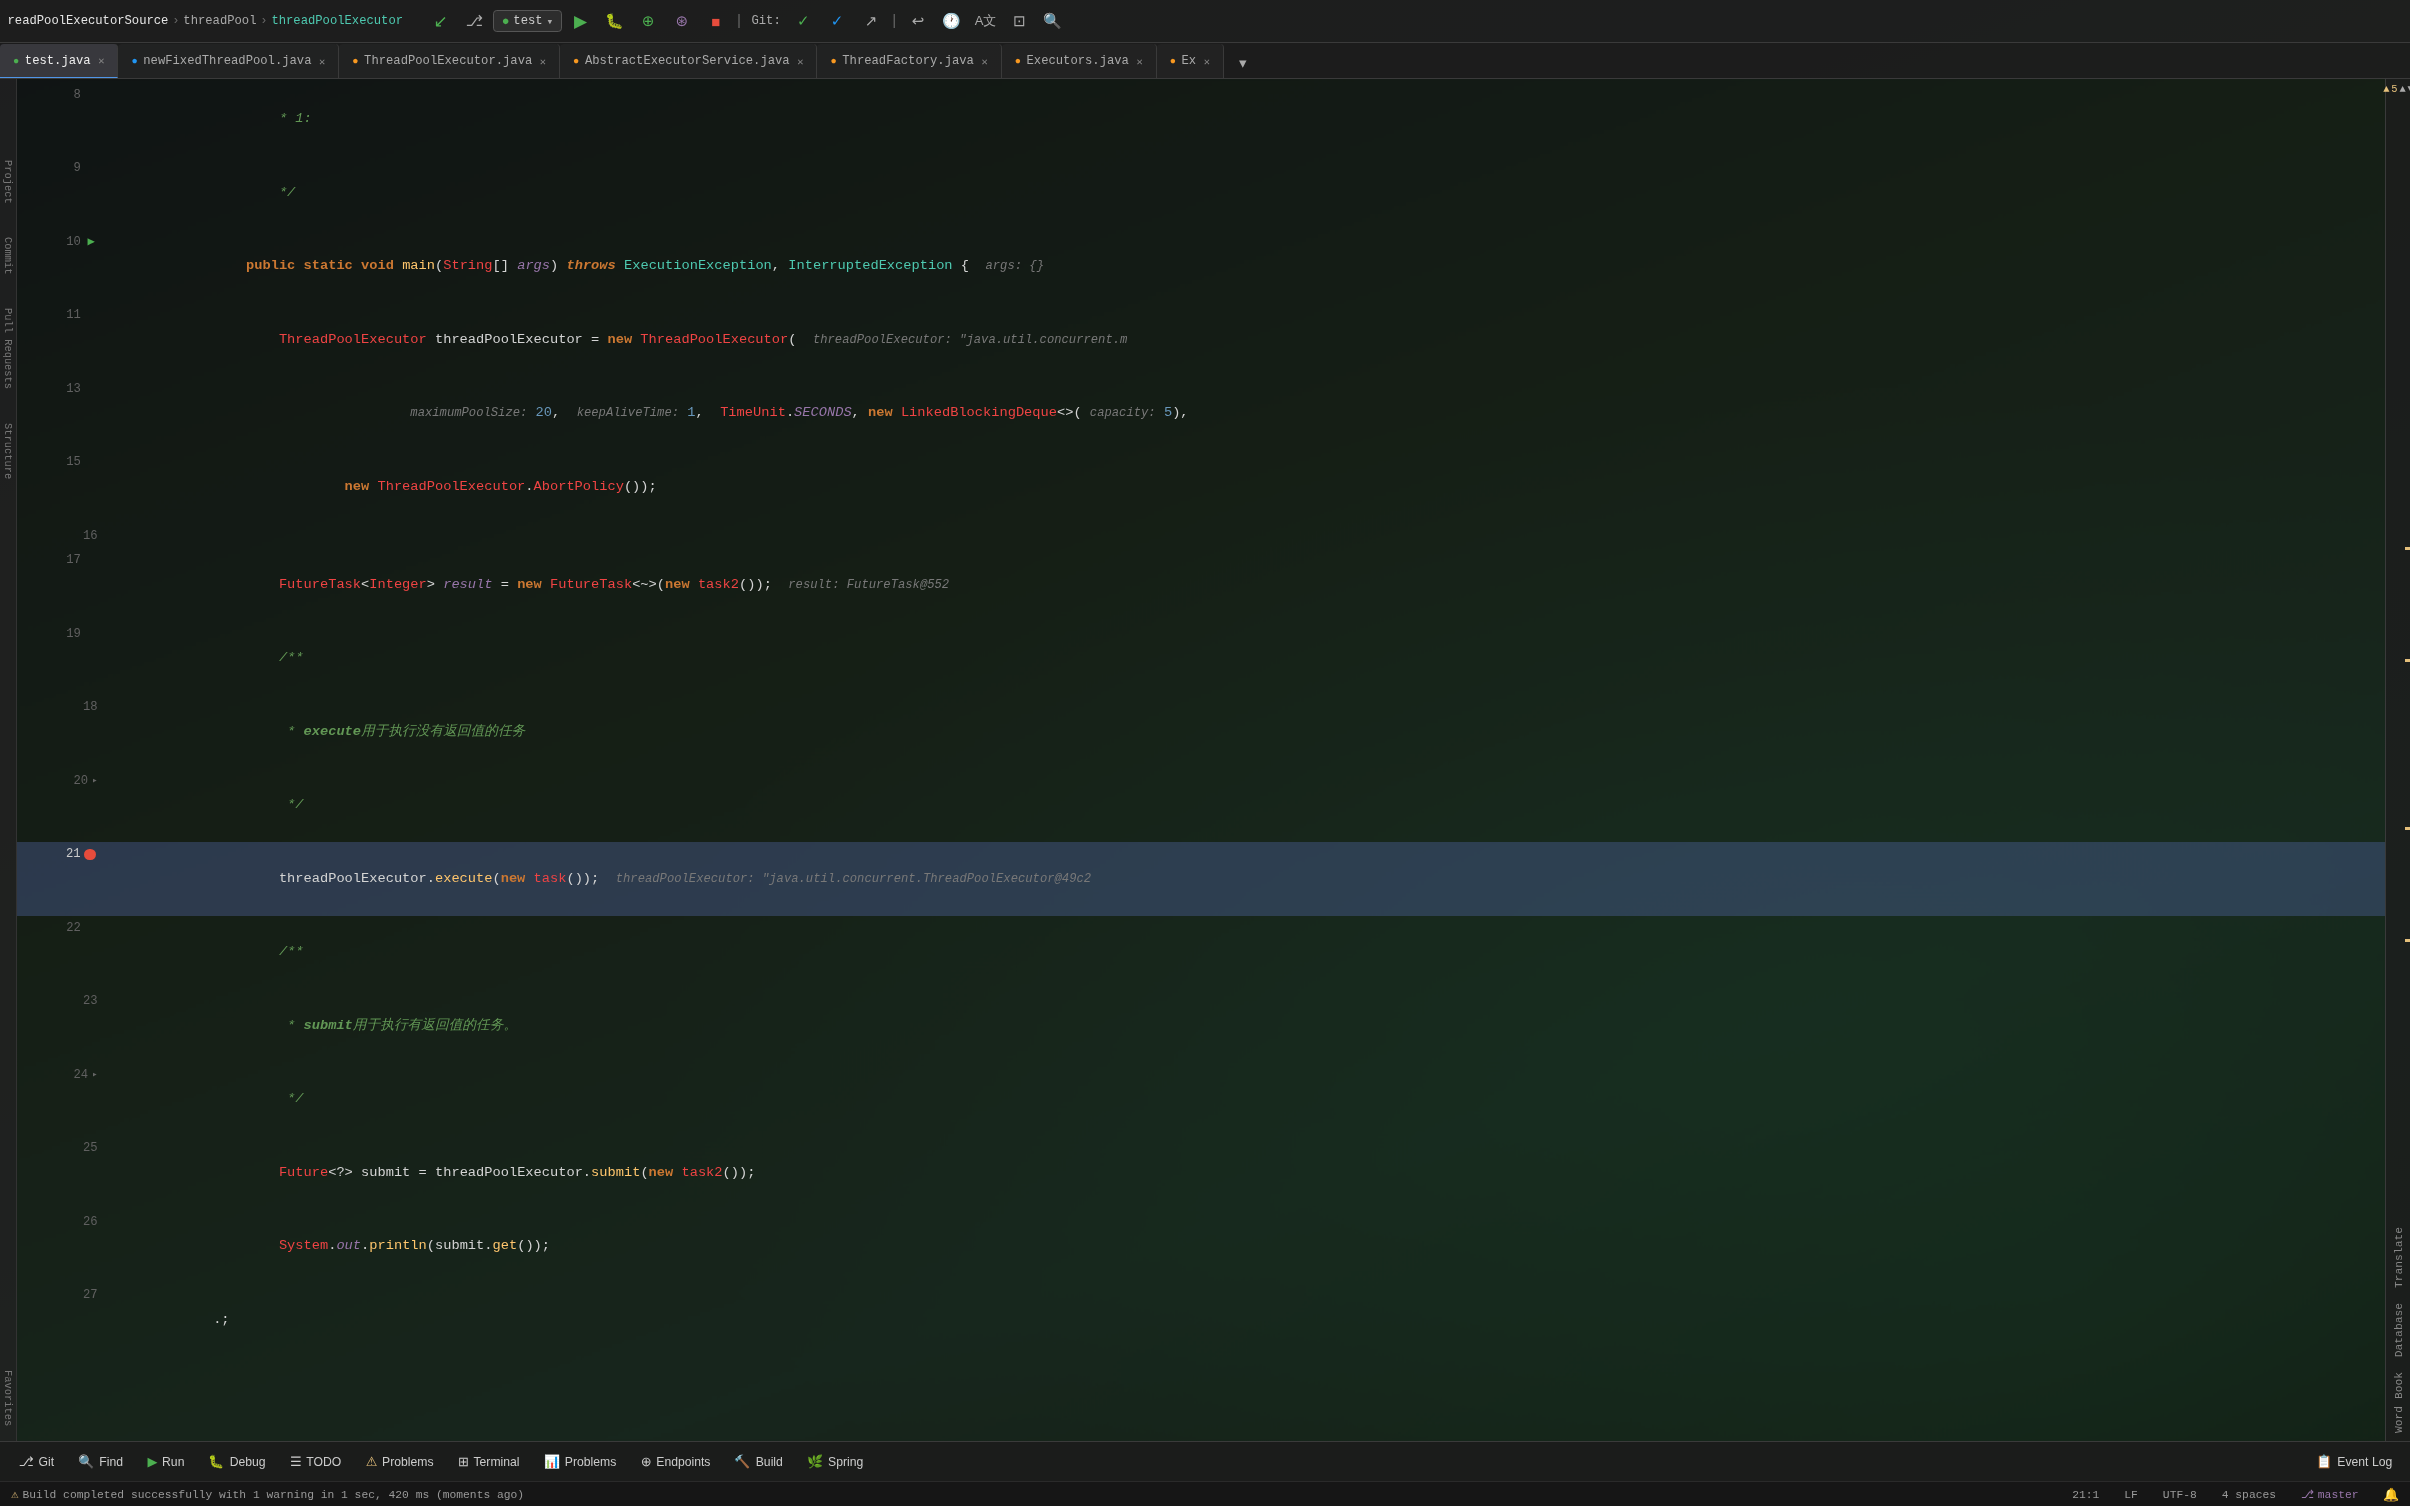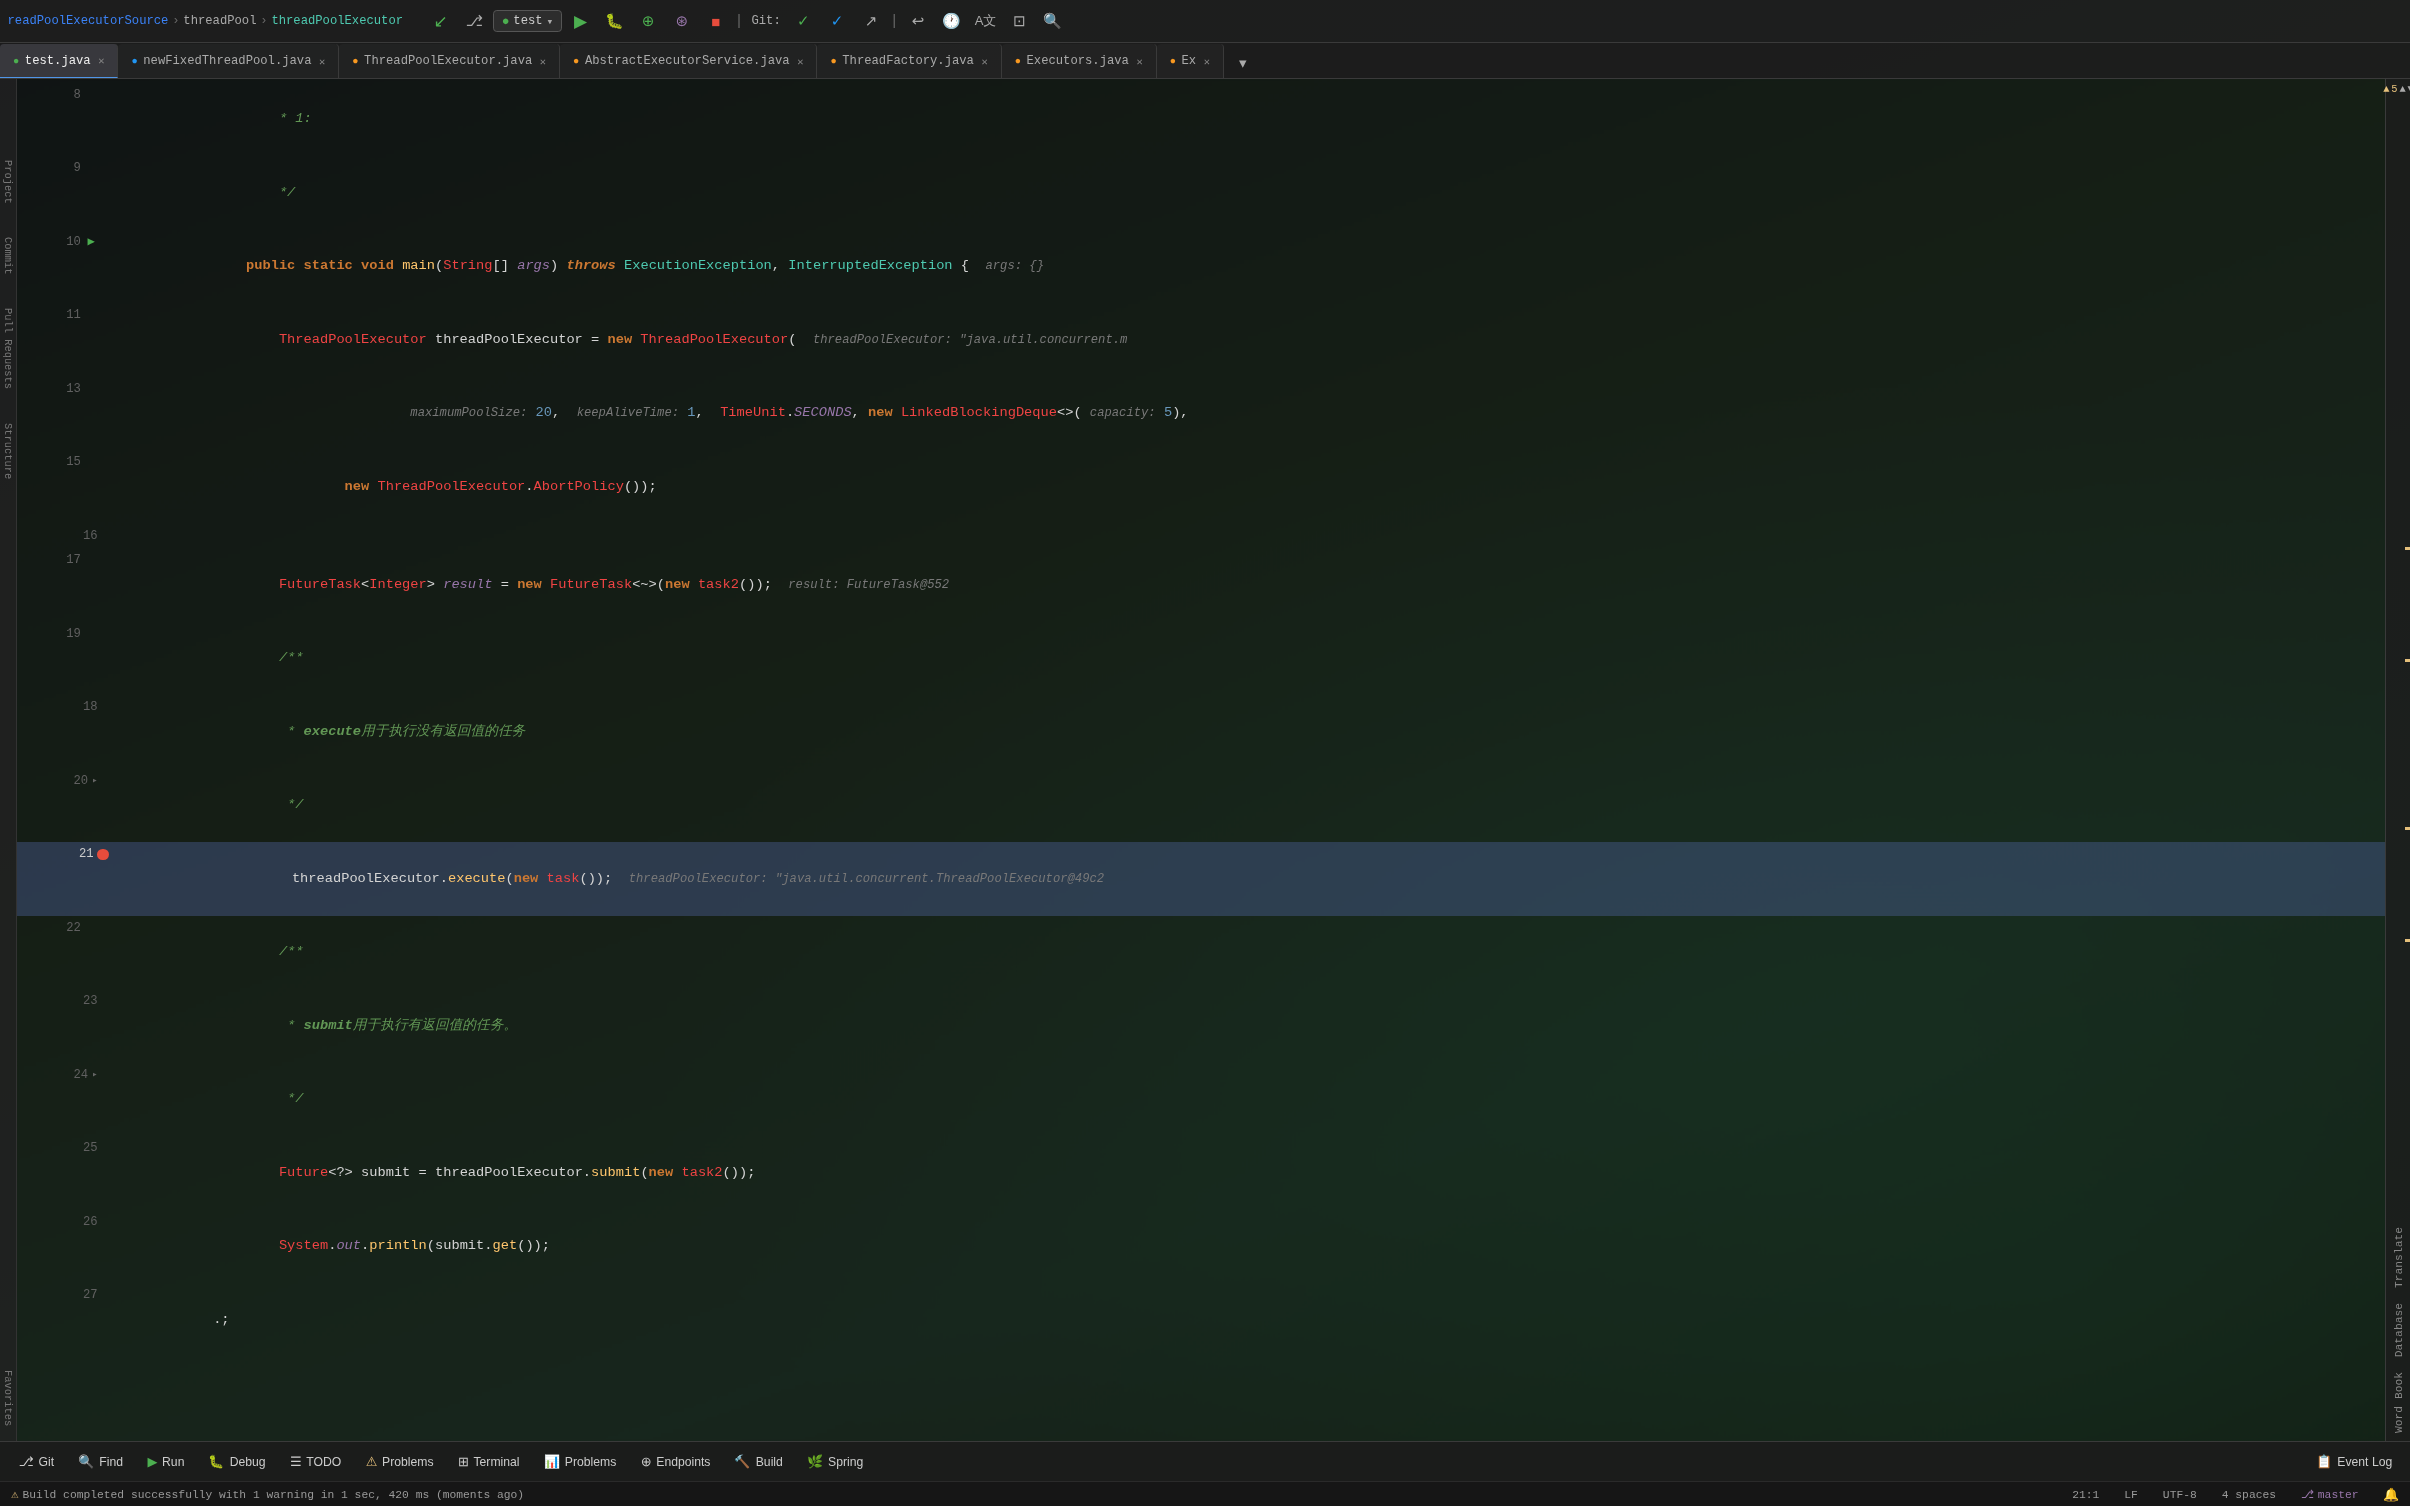--- a/index.html
+++ b/index.html
@@ -166,21 +166,20 @@
       display: flex;
       align-items: flex-start;
       min-height: 24.5px;
       font-size: 13.7px;
       line-height: 24.5px;
       position: relative;
     }
 
     .code-line.highlighted {
       background: rgba(80, 100, 160, 0.4);
-      padding-left: 13px;
     }
 
     .line-gutter {
       width: 90px;
       min-width: 90px;
       display: flex;
       align-items: center;
       justify-content: flex-end;
       padding-right: 9.4px;
       gap: 3.8px;
@@ -356,21 +355,21 @@
   </style>
 </head>
 <body>
 
 <div class="bg-scene"></div>
 
 <div class="ide-container">
 
   <div class="toolbar">
     <div class="toolbar-breadcrumb">
-      <span style="color:#3b82f6">readPoolExecutorSource</span>
+      <span style="color:#e5e5e5">readPoolExecutorSource</span>
       <span class="breadcrumb-sep">›</span>
       <span>threadPool</span>
       <span class="breadcrumb-sep">›</span>
       <span style="color:#4ec9b0">threadPoolExecutor</span>
     </div>
 
     <div style="width:15px"></div>
 
     <button class="toolbar-btn" title="Update" style="color:#4CAF50;font-size:17px;">↙</button>
     <button class="toolbar-btn" style="color:#aaa;">⎇</button>

